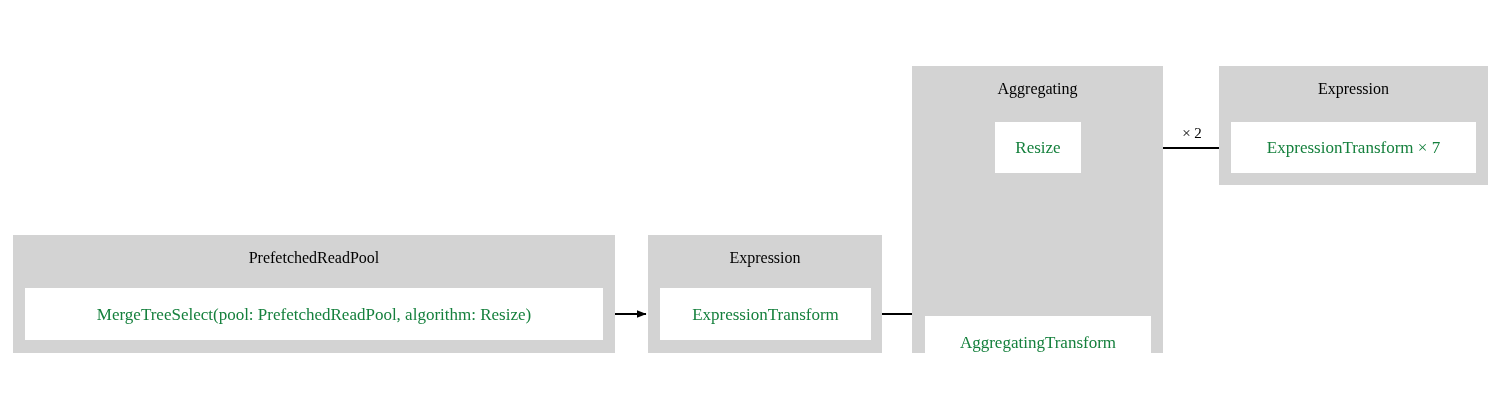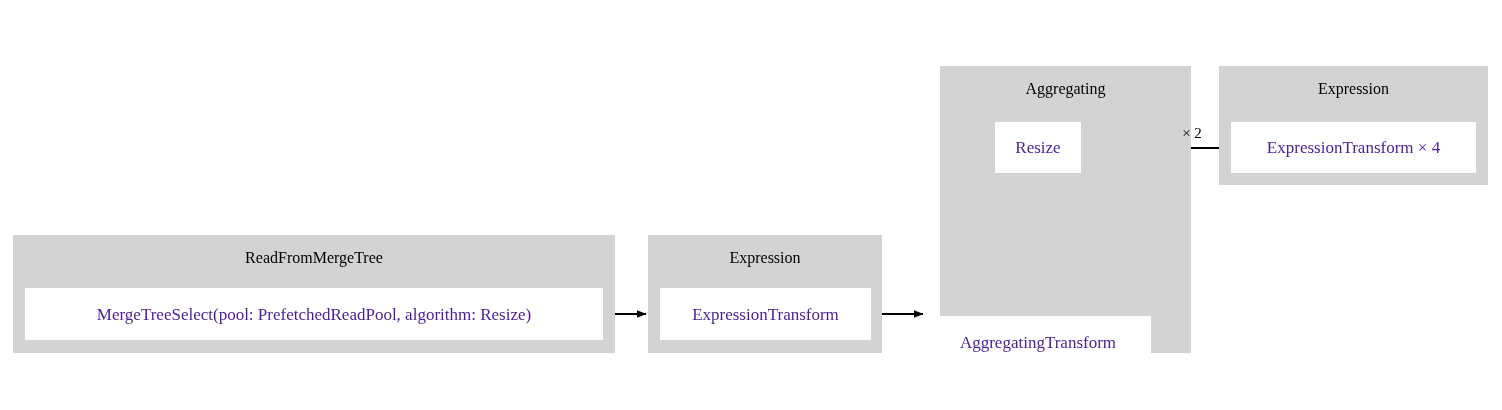--- a/index.html
+++ b/index.html
@@ -35,21 +35,21 @@
   }
   .node {
     position: absolute;
     background: #ffffff;
     box-sizing: border-box;
     display: flex;
     align-items: center;
     justify-content: center;
     font-size: 17px;
     line-height: 1;
-    color: #4c1d95;
+    color: #15803d;
     white-space: nowrap;
   }
   .edge-label {
     position: absolute;
     font-size: 15px;
     line-height: 1;
     color: #000000;
     white-space: nowrap;
     text-align: center;
   }
@@ -78,45 +78,45 @@
     <line x1="604" y1="314" x2="646" y2="314" stroke="#000000" stroke-width="2" marker-end="url(#arrowhead)"></line>
 
     <line x1="871" y1="314" x2="923" y2="314" stroke="#000000" stroke-width="2" marker-end="url(#arrowhead)"></line>
 
     <line x1="1038" y1="288" x2="1038" y2="172" stroke="#000000" stroke-width="2" marker-end="url(#arrowhead)"></line>
 
     <line x1="1081" y1="148" x2="1229" y2="148" stroke="#000000" stroke-width="2" marker-end="url(#arrowhead)"></line>
   </svg>
 
   <div class="cluster" style="left:13px; top:235px; width:602px; height:118px;">
-    <div class="cluster-title" style="top:15px;">ReadFromMergeTree</div>
+    <div class="cluster-title" style="top:15px;">PrefetchedReadPool</div>
   </div>
   <div class="node" style="left:25px; top:288px; width:578px; height:52px;">
     <span>MergeTreeSelect(pool: PrefetchedReadPool, algorithm: Resize)</span>
   </div>
 
   <div class="cluster" style="left:648px; top:235px; width:234px; height:118px;">
     <div class="cluster-title" style="top:15px;">Expression</div>
   </div>
   <div class="node" style="left:660px; top:288px; width:211px; height:52px;">
     <span>ExpressionTransform</span>
   </div>
 
-  <div class="cluster" style="left:912px; top:66px; width:251px; height:287px;margin-left:28px;">
+  <div class="cluster" style="left:912px; top:66px; width:251px; height:287px;">
     <div class="cluster-title" style="top:15px;">Aggregating</div>
   </div>
   <div class="node" style="left:995px; top:122px; width:86px; height:51px;">
     <span>Resize</span>
   </div>
   <div class="node" style="left:925px; top:288px; width:226px; height:52px;margin-top:28px;">
     <span>AggregatingTransform</span>
   </div>
 
   <div class="cluster" style="left:1219px; top:66px; width:269px; height:119px;">
     <div class="cluster-title" style="top:15px;">Expression</div>
   </div>
   <div class="node" style="left:1231px; top:122px; width:245px; height:51px;">
-    <span>ExpressionTransform × 4</span>
+    <span>ExpressionTransform × 7</span>
   </div>
 
   <div class="edge-label" style="left:1163px; top:126px; width:58px;">× 2</div>
 
 </div>
 
 </body></html>

